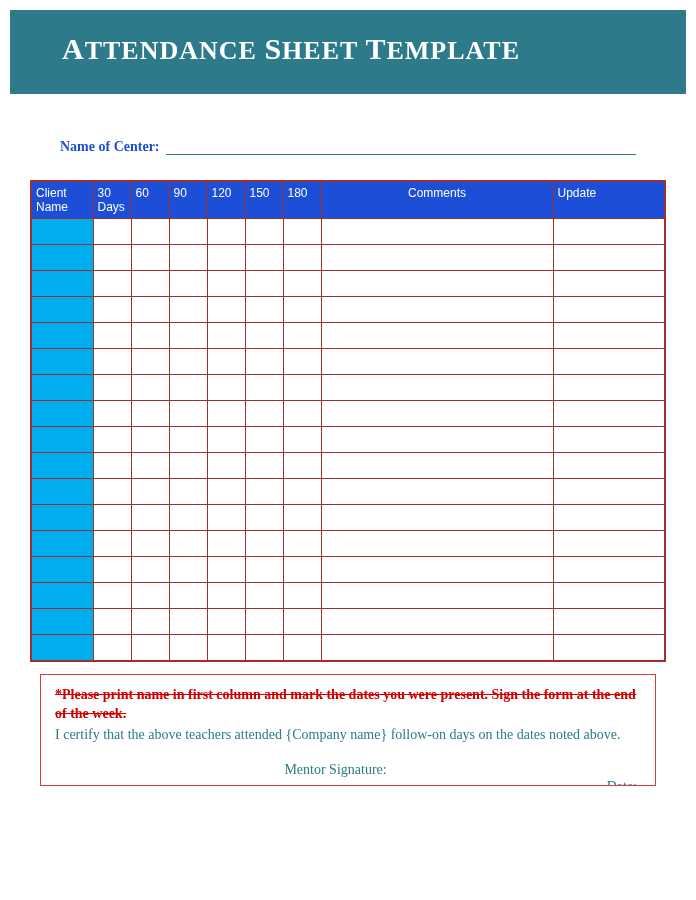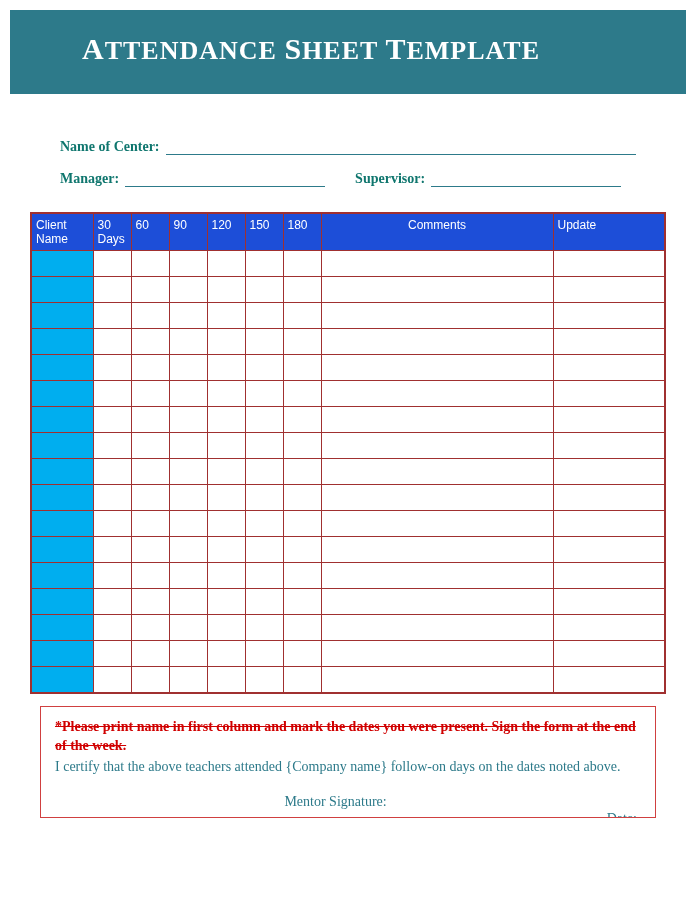--- a/index.html
+++ b/index.html
@@ -15,27 +15,27 @@
     background: #2d7a8a;
     color: #fff;
     padding: 22px 0 28px 0;
     margin: 10px 10px 0 10px;
   }
   .header-banner h1 {
     margin: 0;
     font-size: 26px;
     font-weight: bold;
     text-align: left;
-    padding-left: 72px;
+    padding-left: 52px;
     letter-spacing: 1px;
   }
   .header-banner h1 .cap { font-size: 30px; }
   .form-fields {
     margin: 45px 60px 25px 60px;
-    color: #0f766e;
+    color: #1d4ed8;
     font-weight: bold;
     font-size: 14px;
   }
   .field-row {
     display: flex;
     margin-bottom: 16px;
     align-items: flex-end;
   }
   .field-label { white-space: nowrap; margin-right: 6px; }
   .field-line {
@@ -103,27 +103,20 @@
 <body>
 
 <div class="header-banner">
   <h1><span class="cap">A</span>TTENDANCE <span class="cap">S</span>HEET <span class="cap">T</span>EMPLATE</h1>
 </div>
 
 <div class="form-fields">
   <div class="field-row">
     <span class="field-label">Name of Center:</span>
     <span class="field-line"></span>
-  </div>
-  <div class="field-row">
-    <span class="field-label">Manager:</span>
-    <span class="field-line" style="max-width:200px"></span>
-    <span class="field-gap"></span>
-    <span class="field-label">Supervisor:</span>
-    <span class="field-line" style="max-width:190px"></span>
   </div>
 </div>
 
 <div class="table-wrap">
   <table>
     <thead>
       <tr>
         <th class="col-client"><span>Client Name</span></th>
         <th class="col-day"><span>30</span><br><span>Days</span></th>
         <th class="col-day">60</th>

